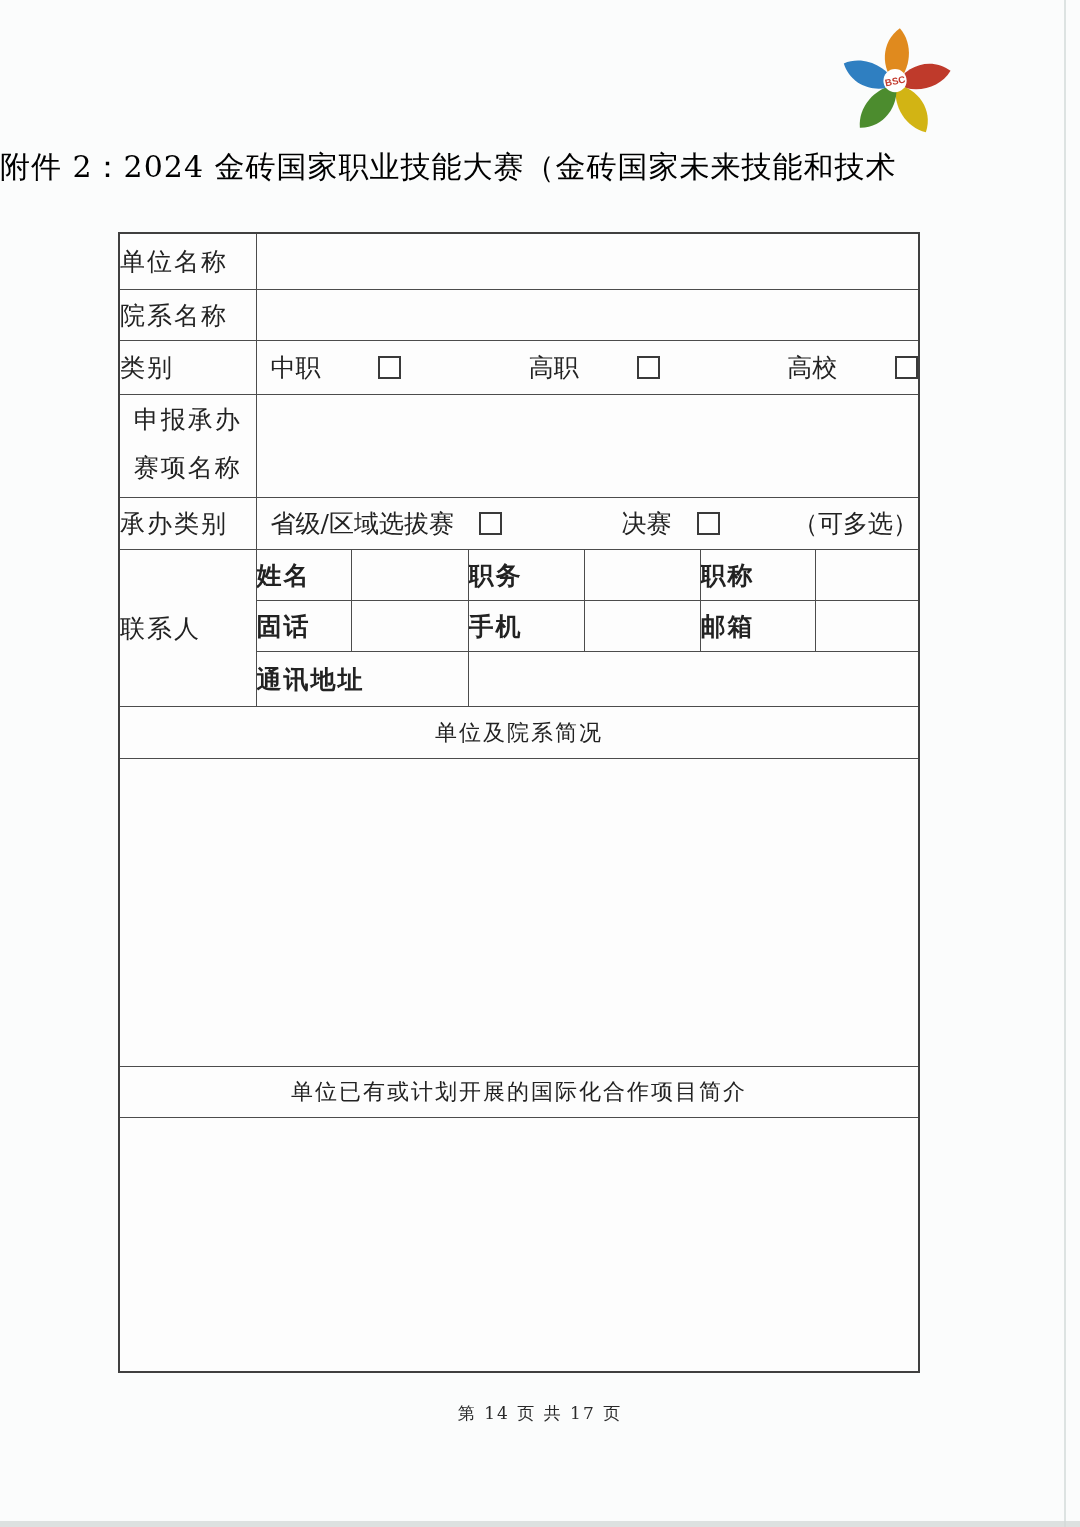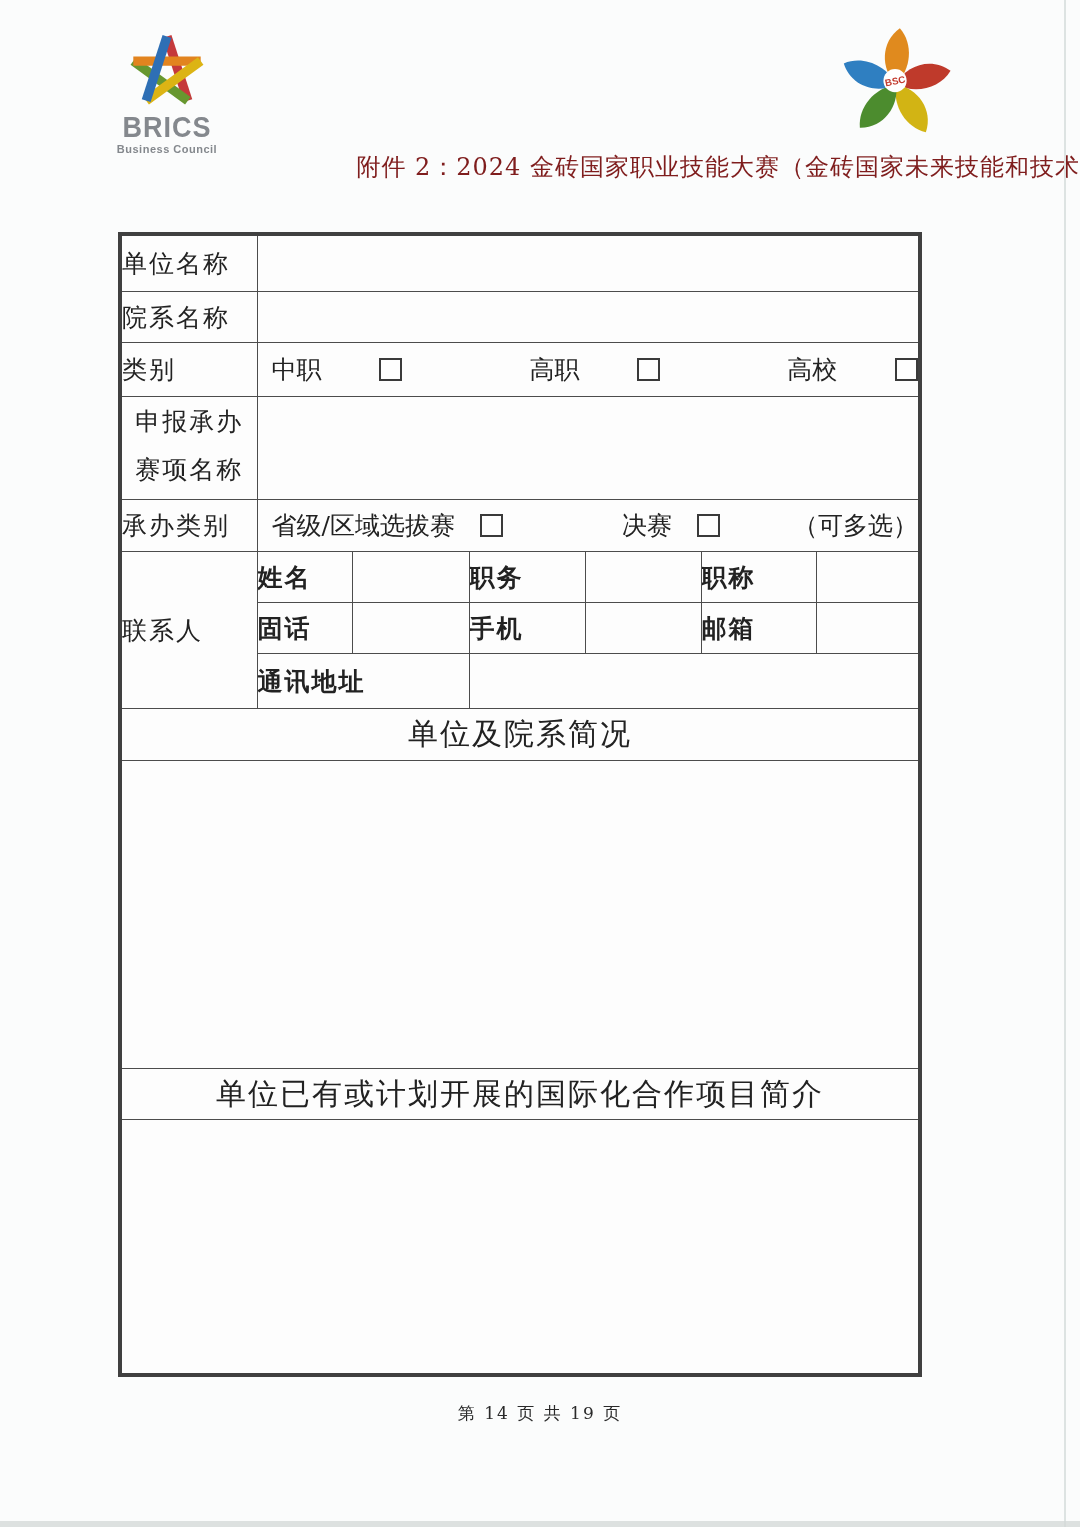--- a/index.html
+++ b/index.html
@@ -51,65 +51,65 @@
     width: 120px;
     height: 125px;
   }
 
   
   .doc-title {
     position: absolute;
     top: 144px;
     left: 0;
     width: 100%;
-    text-align: right;
-    font-size: 24px;
+    text-align: left;
+    font-size: 30px;
     line-height: 46px;
     letter-spacing: 1px;
-    color: #7f1d1d;
+    color: #000000;
   }
 
   
   table.form {
     position: absolute;
     left: 118px;
     top: 232px;
     width: 800px;
     border-collapse: collapse;
     table-layout: fixed;
     background: #fdfdfd;
     font-size: 25px;
     color: #222;
   }
   table.form td {
     border: 1px solid #4c4c4c;
     padding: 0;
     vertical-align: middle;
     overflow: hidden;
   }
-  table.form { border: 4px solid #404040; }
+  table.form { border: 2px solid #404040; }
   td.lbl {
     padding-left: 13px;
     letter-spacing: 2px;
     white-space: nowrap;
   }
   td.lbl-center {
     text-align: center;
     letter-spacing: 2px;
   }
   td.sub-lbl {
     padding-left: 12px;
     letter-spacing: 2px;
     white-space: nowrap;
     font-weight: bold;
   }
   td.section-hdr {
     text-align: center;
     letter-spacing: 2px;
-    font-size: 30px;
+    font-size: 22px;
   }
   .two-line div { line-height: 48px; text-align: center; letter-spacing: 2px; }
   .opts {
     display: flex;
     align-items: center;
     padding-left: 14px;
     white-space: nowrap;
     justify-content: space-between;
   }
   .cbox {
@@ -164,33 +164,20 @@
     height: 6px;
     background: #d3d8d7;
     opacity: 0.75;
   }
 </style>
 </head>
 <body>
 
 <div class="page">
 
-  <div class="brics-logo">
-    <div class="star-wrap">
-      <svg width="84" height="84" viewBox="-45 -45 90 90" aria-hidden="true">
-        <line x1="0" y1="-38" x2="22.3" y2="30.7" stroke-width="10" stroke="#c5393b"></line>
-        <line x1="22.3" y1="30.7" x2="-36.1" y2="-11.7" stroke-width="10" stroke="#67972f"></line>
-        <line x1="-36.1" y1="-11.7" x2="36.1" y2="-11.7" stroke-width="10" stroke="#e2841f"></line>
-        <line x1="36.1" y1="-11.7" x2="-22.3" y2="30.7" stroke-width="10" stroke="#dcb414"></line>
-        <line x1="-22.3" y1="30.7" x2="0" y2="-38" stroke-width="10" stroke="#2e6fb5"></line>
-      </svg>
-    </div>
-    <div class="brics-wordmark">BRICS</div>
-    <div class="brics-subtitle">Business Council</div>
-  </div>
 
   <div class="bsc-logo">
     <svg width="120" height="125" viewBox="-62 -64 124 128" aria-hidden="true">
       <g>
         <path d="M0 0 C -16 -16 -16 -44 4 -58 C 18 -42 16 -16 0 0 Z" transform="rotate(0)" fill="#e08a1e"></path>
         <path d="M0 0 C -16 -16 -16 -44 4 -58 C 18 -42 16 -16 0 0 Z" transform="rotate(72)" fill="#bf3a2b"></path>
         <path d="M0 0 C -16 -16 -16 -44 4 -58 C 18 -42 16 -16 0 0 Z" transform="rotate(144)" fill="#d2b414"></path>
         <path d="M0 0 C -16 -16 -16 -44 4 -58 C 18 -42 16 -16 0 0 Z" transform="rotate(216)" fill="#4c8c2e"></path>
         <path d="M0 0 C -16 -16 -16 -44 4 -58 C 18 -42 16 -16 0 0 Z" transform="rotate(288)" fill="#2f7fc1"></path>
       </g>
@@ -289,17 +276,17 @@
       </tr>
       <tr class="r-50">
         <td colspan="7" class="section-hdr">单位已有或计划开展的国际化合作项目简介</td>
       </tr>
       <tr class="r-253">
         <td colspan="7"></td>
       </tr>
     </tbody>
   </table>
 
-  <div class="page-footer">第 14 页 共 19 页</div>
+  <div class="page-footer">第 14 页 共 17 页</div>
 
   <div class="scan-edge-line"></div>
   <div class="scan-bottom-edge"></div>
 </div>
 
 </body></html>

